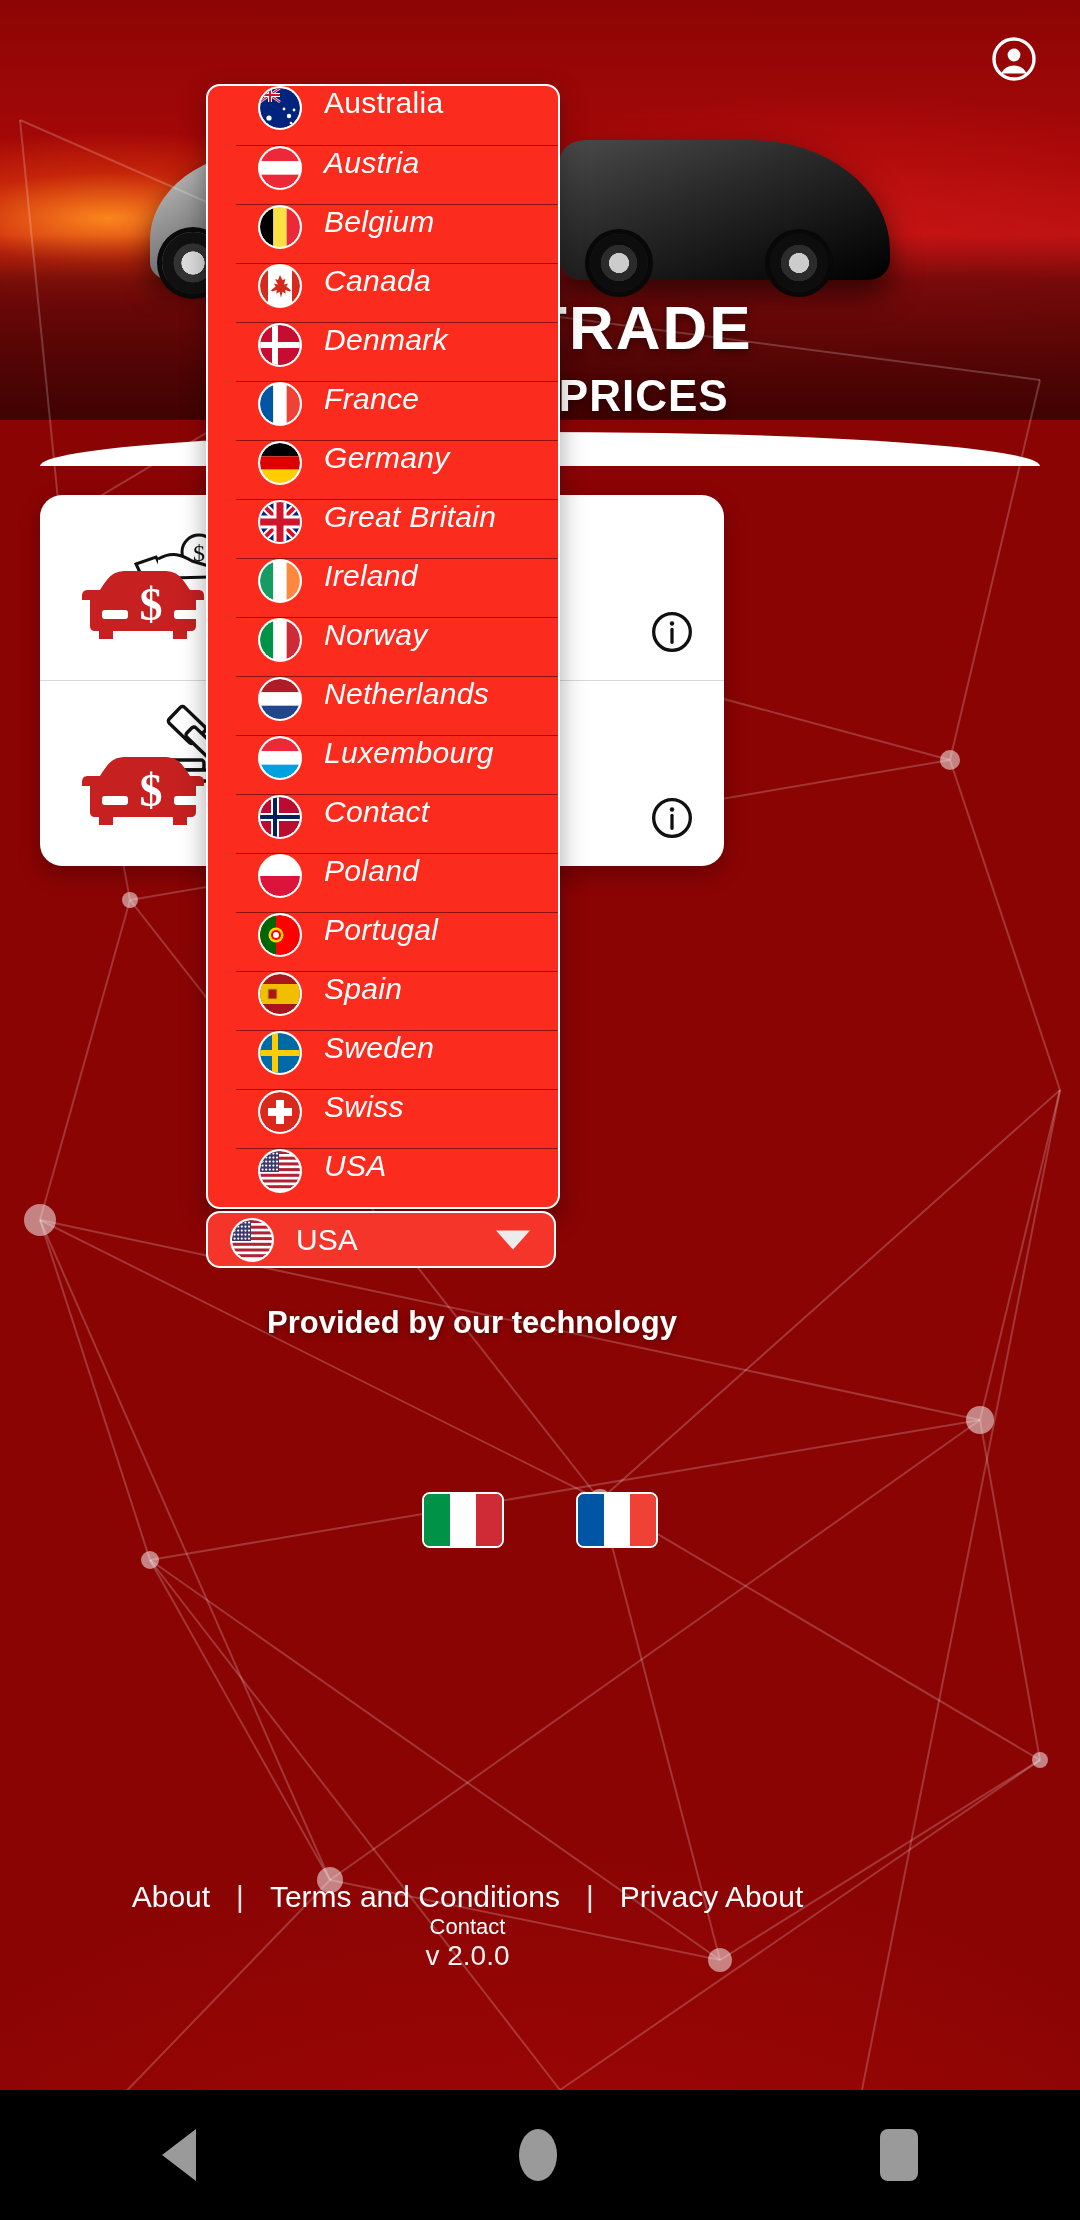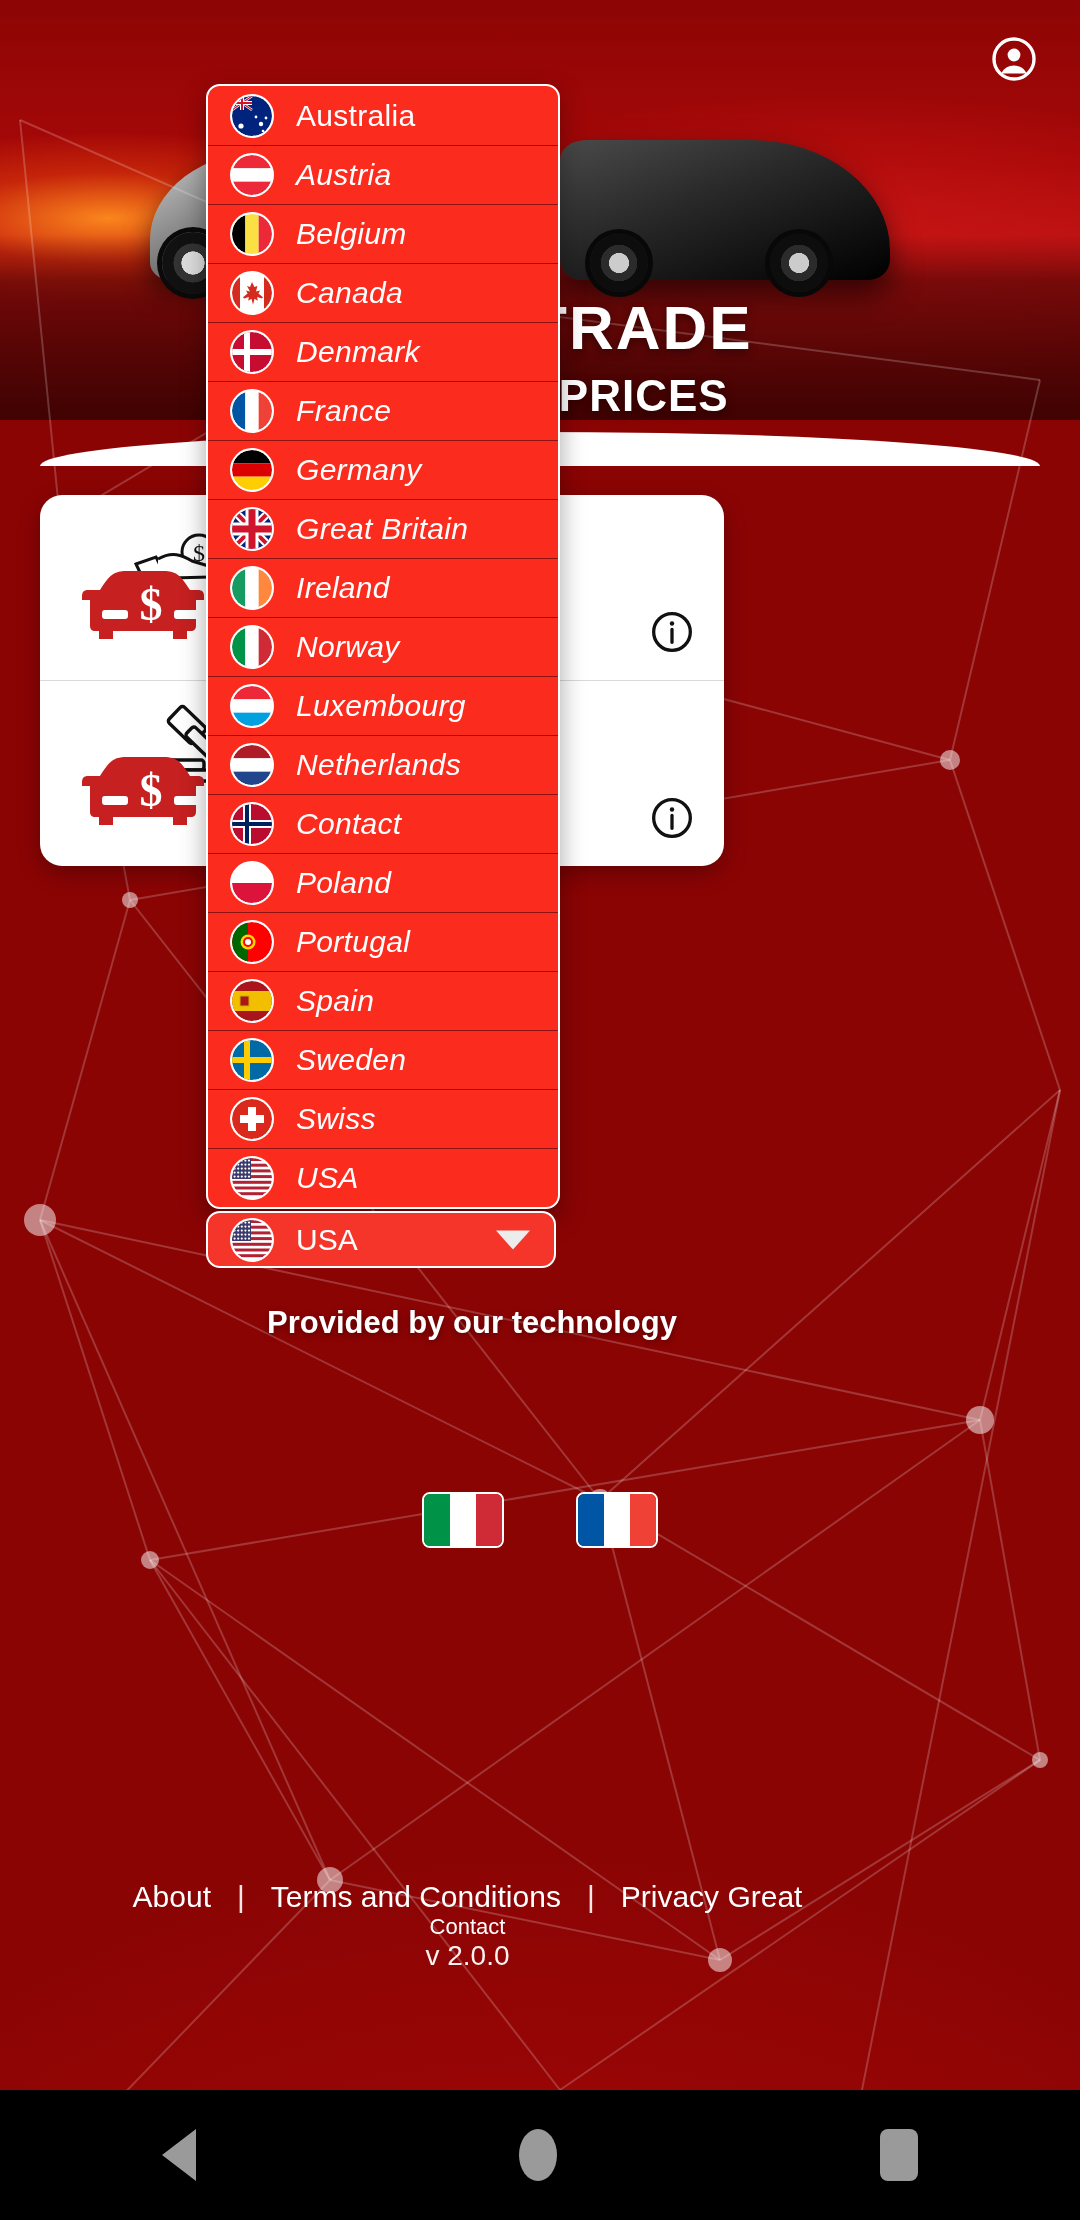--- a/index.html
+++ b/index.html
@@ -69,21 +69,21 @@
     font-size:31px;font-weight:bold;text-shadow:0 2px 7px rgba(0,0,0,.4);}
 
   
   .flagrow{position:absolute;left:0;top:1492px;width:1080px;display:flex;justify-content:center;gap:72px;}
   .rflag{width:78px;height:52px;border-radius:8px;border:2px solid #fff;overflow:hidden;display:flex;}
   .rflag span{flex:1;}
 
   
   .dd-list{position:absolute;left:206px;top:84px;width:350px;background:#FB2B1E;
     border:2px solid #ffffff;border-radius:14px;overflow:hidden;box-shadow:0 10px 26px rgba(0,0,0,.35);z-index:40;}
-  .dd-item{display:flex;align-items:center;height:59px;padding-left:22px;box-sizing:border-box;cursor:pointer;}
+  .dd-item{display:flex;height:59px;padding-left:22px;box-sizing:border-box;cursor:pointer;margin-left:28px;}
   .dd-item + .dd-item{border-top:1px solid #8d1210;font-style:italic;}
   .dd-item .lbl{color:#ffffff;font-size:30px;margin-left:22px;letter-spacing:.3px;}
   .cflag{width:44px;height:44px;border-radius:50%;overflow:hidden;flex:none;border:2px solid #fff;box-sizing:border-box;
     position:relative;background:#fff;}
 
   
   .dd-sel{position:absolute;left:206px;top:1211px;width:350px;height:57px;background:#F5352A;
     border:2px solid #fff;border-radius:14px;display:flex;align-items:center;padding-left:22px;box-sizing:border-box;
     z-index:41;cursor:pointer;}
   .dd-sel .lbl{color:#fff;font-size:30px;margin-left:22px;}
@@ -411,41 +411,41 @@
       <span class="lbl">Norway</span>
     </div>
     <div class="dd-item">
       <span class="cflag"><svg viewBox="0 0 40 40" width="40" height="40">
           <defs>
             <clipPath id="c">
               <circle cx="20" cy="20" r="20"></circle>
             </clipPath>
           </defs>
           <g clip-path="url(#c)">
+            <rect x="0" y="0" width="40" height="13.333333333333334" fill="#AE1C28"></rect>
+            <rect x="0" y="13.333333333333334" width="40" height="13.333333333333334" fill="#ffffff"></rect>
+            <rect x="0" y="26.666666666666668" width="40" height="13.333333333333334" fill="#21468B"></rect>
+          </g>
+        </svg></span>
+      <span class="lbl">Netherlands</span>
+    </div>
+    <div class="dd-item">
+      <span class="cflag"><svg viewBox="0 0 40 40" width="40" height="40">
+          <defs>
+            <clipPath id="c">
+              <circle cx="20" cy="20" r="20"></circle>
+            </clipPath>
+          </defs>
+          <g clip-path="url(#c)">
             <rect x="0" y="0" width="40" height="13.333333333333334" fill="#ED2939"></rect>
             <rect x="0" y="13.333333333333334" width="40" height="13.333333333333334" fill="#ffffff"></rect>
             <rect x="0" y="26.666666666666668" width="40" height="13.333333333333334" fill="#00A1DE"></rect>
           </g>
         </svg></span>
       <span class="lbl">Luxembourg</span>
-    </div>
-    <div class="dd-item">
-      <span class="cflag"><svg viewBox="0 0 40 40" width="40" height="40">
-          <defs>
-            <clipPath id="c">
-              <circle cx="20" cy="20" r="20"></circle>
-            </clipPath>
-          </defs>
-          <g clip-path="url(#c)">
-            <rect x="0" y="0" width="40" height="13.333333333333334" fill="#AE1C28"></rect>
-            <rect x="0" y="13.333333333333334" width="40" height="13.333333333333334" fill="#ffffff"></rect>
-            <rect x="0" y="26.666666666666668" width="40" height="13.333333333333334" fill="#21468B"></rect>
-          </g>
-        </svg></span>
-      <span class="lbl">Netherlands</span>
     </div>
     <div class="dd-item">
       <span class="cflag"><svg viewBox="0 0 40 40" width="40" height="40">
           <defs>
             <clipPath id="c">
               <circle cx="20" cy="20" r="20"></circle>
             </clipPath>
           </defs>
           <g clip-path="url(#c)">
             <rect width="40" height="40" fill="#BA0C2F"></rect>
@@ -628,21 +628,21 @@
   <span class="lbl">USA</span>
   <span class="caret"></span>
 </div>
 
 <div class="footer">
   <div class="frow">
     <a>About</a>
     <span class="fsep">|</span>
     <a>Terms and Conditions</a>
     <span class="fsep">|</span>
-    <a>Privacy Great</a>
+    <a>Privacy About</a>
   </div>
   <div class="fcontact">Contact</div>
   <div class="fver">v 2.0.0</div>
 </div>
 
 <div class="navbar">
   <div class="nav-back"></div>
   <div class="nav-home"></div>
   <div class="nav-rec"></div>
 </div>

